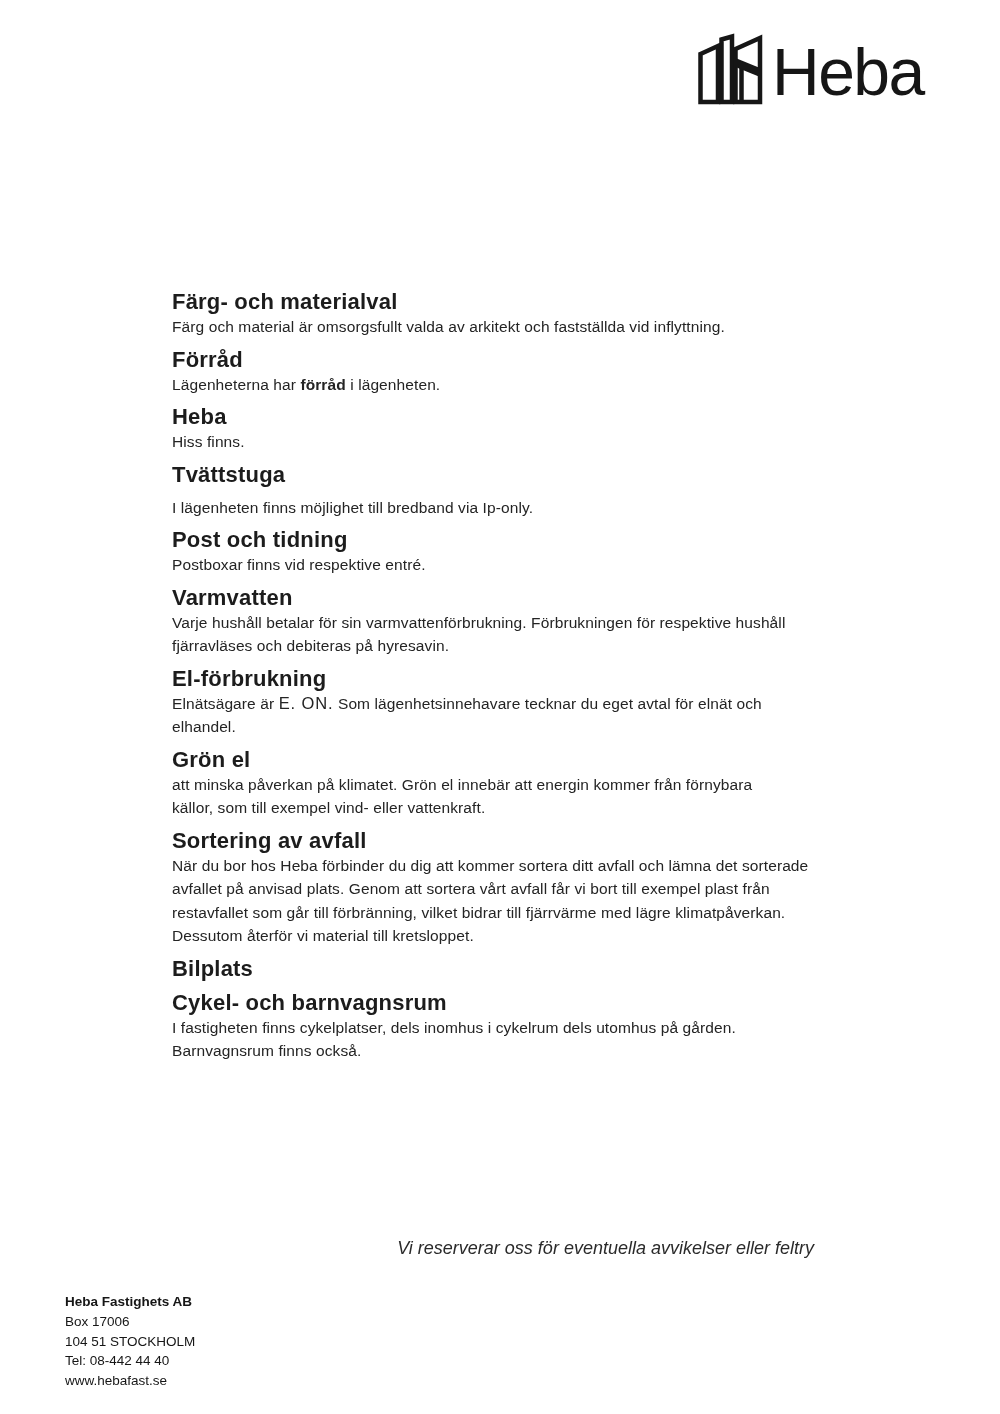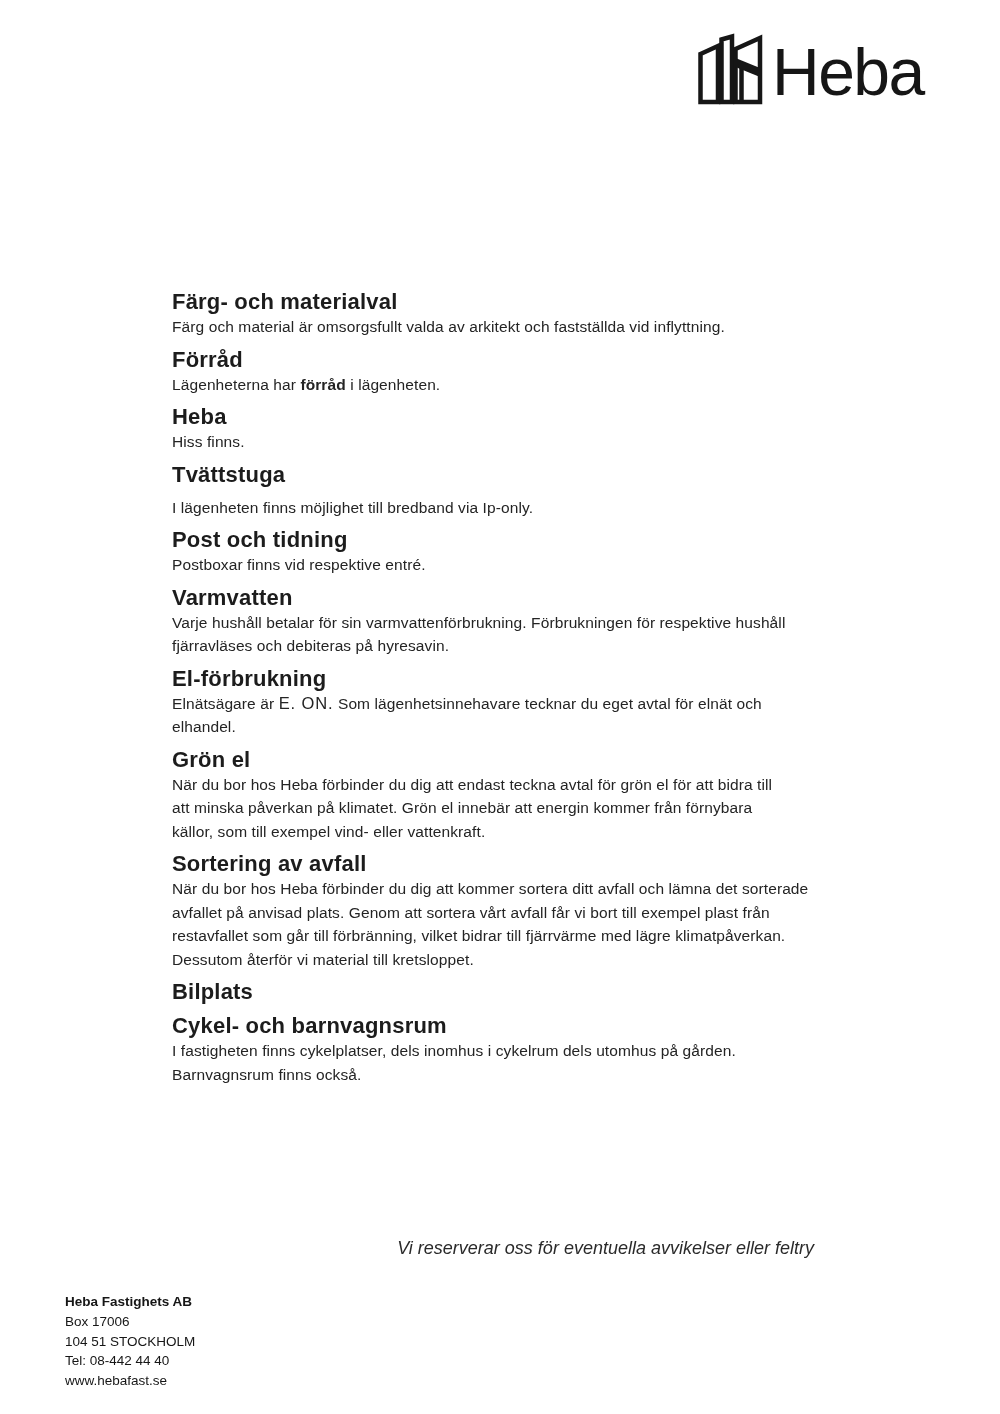--- a/index.html
+++ b/index.html
@@ -148,21 +148,20 @@
       <section class="sec">
         <h3>El-förbrukning</h3>
         <p>
           <span class="line"><span>Elnätsägare är </span><span class="wide">E. ON.</span><span> Som lägenhetsinnehavare tecknar du eget avtal för elnät och</span></span>
           <span class="line"><span>elhandel.</span></span>
         </p>
       </section>
       <section class="sec">
         <h3>Grön el</h3>
         <p>
-          <span class="line"><span>När du bor hos Heba förbinder du dig att endast teckna avtal för grön el för att bidra till</span></span>
           <span class="line"><span>att minska påverkan på klimatet. Grön el innebär att energin kommer från förnybara</span></span>
           <span class="line"><span>källor, som till exempel vind- eller vattenkraft.</span></span>
         </p>
       </section>
       <section class="sec">
         <h3>Sortering av avfall</h3>
         <p>
           <span class="line"><span>När du bor hos Heba förbinder du dig att kommer sortera ditt avfall och lämna det sorterade</span></span>
           <span class="line"><span>avfallet på anvisad plats. Genom att sortera vårt avfall får vi bort till exempel plast från</span></span>
           <span class="line"><span>restavfallet som går till förbränning, vilket bidrar till fjärrvärme med lägre klimatpåverkan.</span></span>

